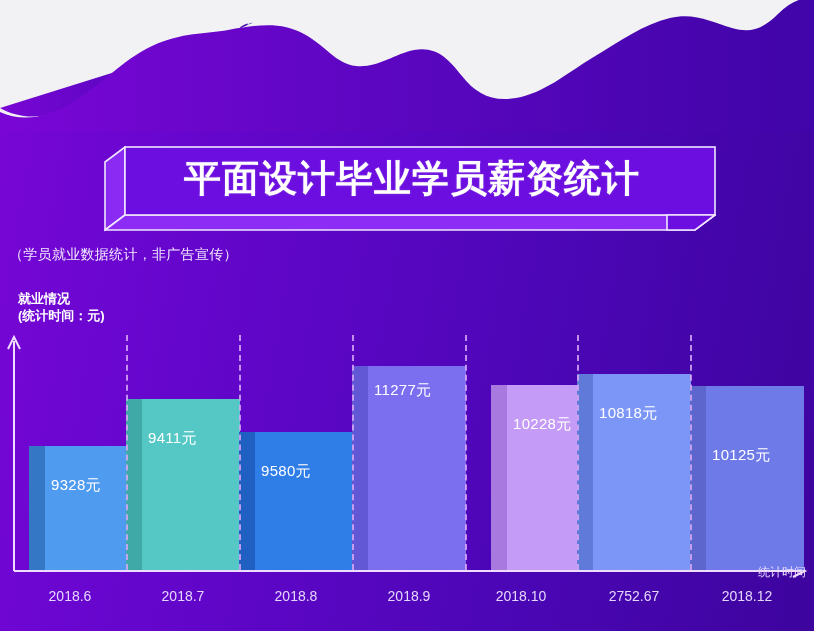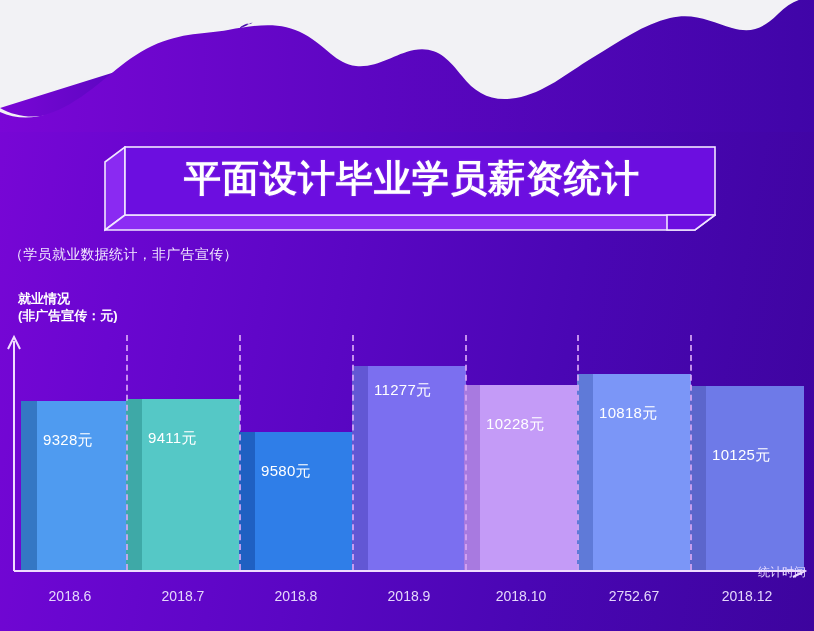--- a/index.html
+++ b/index.html
@@ -248,55 +248,55 @@
 
       <polygon points="611,69 591,84 563,84 563,69" fill="#6c0ee0" stroke="#f0e6ff" stroke-width="1.6"></polygon>
     </svg>
     <div id="banner-title">平面设计毕业学员薪资统计</div>
   </div>
 
   <div id="subtitle">（学员就业数据统计，非广告宣传）</div>
 
   <div id="y-axis-caption">
     <div>就业情况</div>
-    <div>(非广告宣传：元)</div>
+    <div>(统计时间：元)</div>
   </div>
 
   <div id="plot">
     <svg id="axes" viewBox="0 0 806 248" preserveAspectRatio="none">
 
       <line x1="9" y1="240" x2="9" y2="10" stroke="#f0dcff" stroke-width="2"></line>
       <polyline points="3,18 9,6 15,18" fill="none" stroke="#f0dcff" stroke-width="2"></polyline>
 
       <line x1="9" y1="240" x2="796" y2="240" stroke="#f0dcff" stroke-width="2"></line>
       <polyline points="788,234 800,240 788,246" fill="none" stroke="#f0dcff" stroke-width="2"></polyline>
     </svg>
 
     <div id="bars">
-        <div class="bar" style="left: 8px; width: 114px; height: 169px;">
+        <div class="bar" style="left: 16px; width: 114px; height: 124px;">
           <div class="bar-face" style="background: rgb(79, 155, 240);"></div>
           <div class="bar-side" style="background: rgb(52, 119, 196);"></div>
           <div class="bar-label" style="top: 30px;">9328元</div>
         </div>
         <div class="bar" style="left: 113px; width: 114px; height: 171px;">
           <div class="bar-face" style="background: rgb(85, 200, 198);"></div>
           <div class="bar-side" style="background: rgb(62, 169, 167);"></div>
           <div class="bar-label" style="top: 30px;">9411元</div>
         </div>
         <div class="bar" style="left: 226px; width: 114px; height: 138px;">
           <div class="bar-face" style="background: rgb(47, 126, 232);"></div>
           <div class="bar-side" style="background: rgb(31, 96, 194);"></div>
           <div class="bar-label" style="top: 30px;">9580元</div>
         </div>
         <div class="bar" style="left: 339px; width: 114px; height: 204px;">
           <div class="bar-face" style="background: rgb(123, 111, 240);"></div>
           <div class="bar-side" style="background: rgb(98, 87, 212);"></div>
           <div class="bar-label" style="top: 15px;">11277元</div>
         </div>
-        <div class="bar" style="left: 451px; width: 114px; height: 185px;">
+        <div class="bar" style="left: 478px; width: 114px; height: 185px;">
           <div class="bar-face" style="background: rgb(196, 155, 247);"></div>
           <div class="bar-side" style="background: rgb(168, 122, 224);"></div>
           <div class="bar-label" style="top: 30px;">10228元</div>
         </div>
         <div class="bar" style="left: 564px; width: 114px; height: 196px;">
           <div class="bar-face" style="background: rgb(123, 150, 247);"></div>
           <div class="bar-side" style="background: rgb(95, 122, 216);"></div>
           <div class="bar-label" style="top: 30px;">10818元</div>
         </div>
         <div class="bar" style="left: 677px; width: 114px; height: 184px;">

